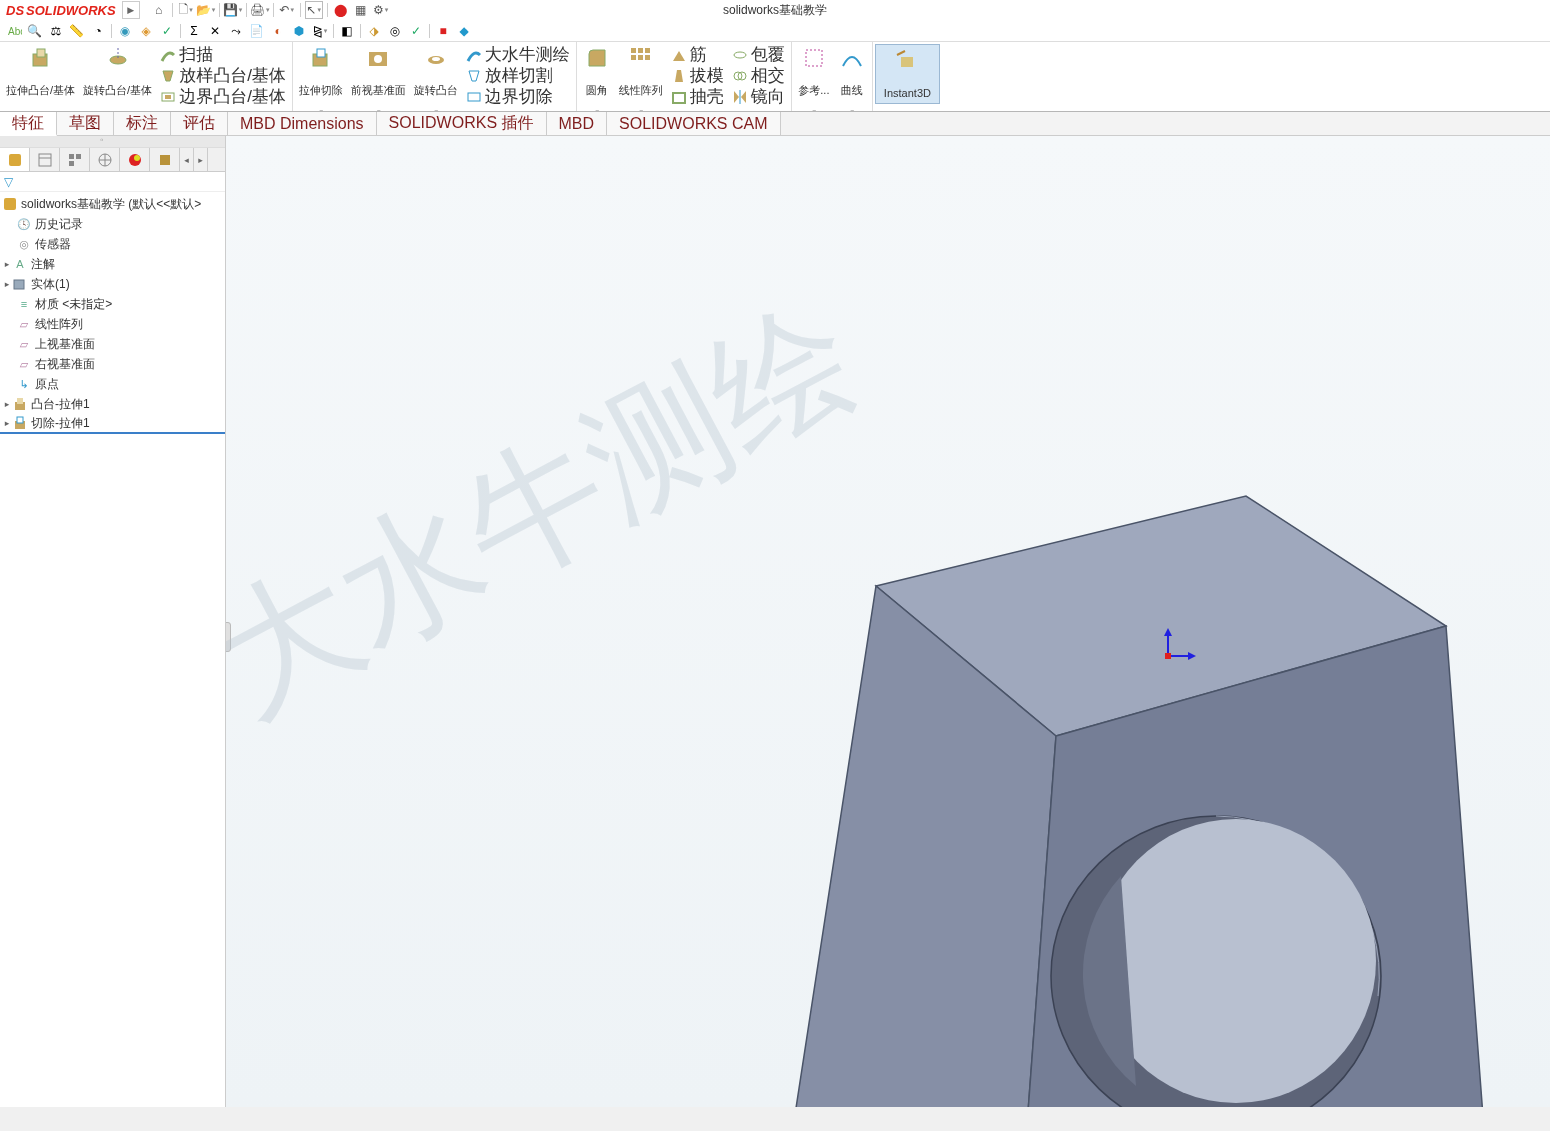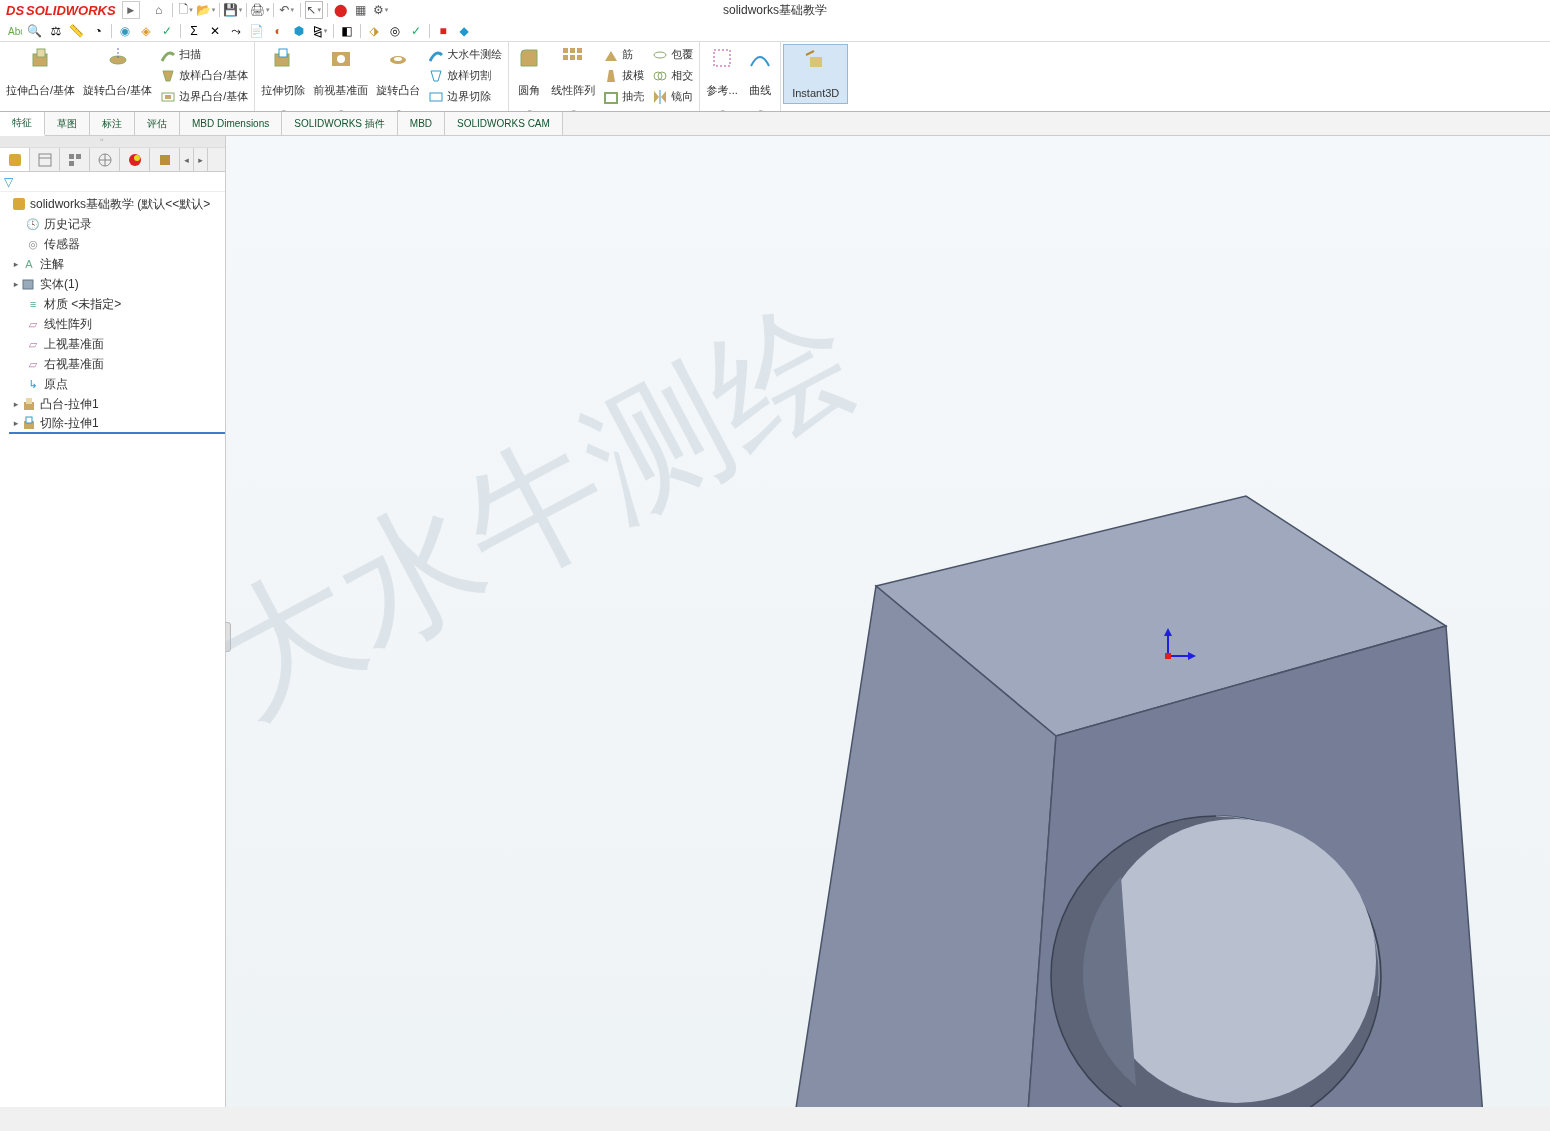--- a/index.html
+++ b/index.html
@@ -20,41 +20,41 @@
 .toolbar2 { height: 22px; background: #fff; display:flex; align-items:center; padding-left: 4px; gap:1px; border-bottom:1px solid #ddd;}
 .t2icon { width:20px; height:18px; display:flex; align-items:center; justify-content:center; cursor:pointer;}
 
 
 .ribbon { height: 70px; background: #fff; border-bottom: 1px solid #b6b6b6; display:flex; overflow:hidden;}
 .ribbon-group { display:flex; flex-direction:column; padding: 2px 2px; border-right:1px solid #ddd;}
 .ribbon-btn-lg { display:flex; flex-direction:column; align-items:center; justify-content:flex-start; padding: 2px 4px; cursor:pointer; min-width:42px; font-size:11px; color:#333; text-align:center;gap:12px;}
 .ribbon-btn-lg .ricon { width:24px; height:24px; margin-bottom:2px;}
 .ribbon-btn-lg .rlabel { line-height:1.1; }
 .ribbon-col { display:flex; flex-direction:column; gap:0px;}
-.ribbon-btn-sm { display:flex; align-items:center; padding: 1px 4px; cursor:pointer; font-size:11px; color:#333; height:21px;}
+.ribbon-btn-sm { display:flex; align-items:center; padding: 1px 4px; cursor:pointer; font-size:17px; color:#333; height:21px;}
 .ribbon-btn-sm .sicon { width:16px; height:16px; margin-right:3px;}
 .instant3d { background:#d4e6f5; border:1px solid #9bb8d3; padding:4px 8px;}
 
 
 .tabs { height:24px; background:#f3f3f3; display:flex; align-items:stretch; border-bottom:1px solid #ccc;}
-.tab { padding: 3px 12px; border-right:1px solid #ccc; background:#f8f8f8; cursor:pointer; font-size:10px; color:#14532d; display:flex; align-items:center;}
+.tab { padding: 3px 12px; border-right:1px solid #ccc; background:#f8f8f8; cursor:pointer; font-size:16px; color:#7f1d1d; display:flex; align-items:center;}
 .tab.active { background:#fff; border-bottom:2px solid #fff; margin-bottom:-1px; font-weight:normal;}
 .view-toolbar { position:absolute; right:6px; top:140px; display:flex; gap:4px; align-items:center;}
 .vicon { width:18px; height:18px; cursor:pointer; display:flex; align-items:center; justify-content:center; color:#a68a3f;}
 
 
 .main { display:flex; height:calc(100% - 160px);}
 .sidebar { width:226px; background:#fff; border-right:1px solid #ccc; display:flex; flex-direction:column;}
 .side-breadcrumb { height:12px; background:#e8e8e8; border-bottom:1px solid #ddd; position:relative;}
 .side-breadcrumb::after{content:"◦"; position:absolute; left:100px; top:-2px; color:#999; font-size:10px;}
 .side-tabs { height:24px; display:flex; border-bottom:1px solid #ccc; background:#f0f0f0;}
 .side-tab { flex:0 0 auto; width:30px; display:flex; align-items:center; justify-content:center; border-right:1px solid #ccc; cursor:pointer;}
 .side-tab.active { background:#fff;}
 .filter-row { height:20px; display:flex; align-items:center; padding-left:4px; border-bottom:1px solid #eee;}
-.tree { flex:1; overflow:auto; padding: 2px 0; margin-left: 9px;}
+.tree { flex:1; overflow:auto; padding: 2px 0;}
 .tree-item { display:flex; align-items:center; padding: 1px 2px; cursor:pointer; height:20px; font-size:12px; color:#333;}
 .tree-expand { width:10px; font-size:9px; color:#666; text-align:center;}
 .tree-icon { width:16px; height:16px; margin-right:3px; display:flex; align-items:center; justify-content:center; font-size:11px;}
 .tree-indent { width:14px;}
 .tree-root { color:#333;}
 .tree-item.sel { border-bottom:2px solid #3a7fc9;}
 
 .viewport { flex:1; background:linear-gradient(180deg, #f5f8fa 0%, #eef3f6 100%); position:relative; overflow:hidden;}
 .viewport-handle { position:absolute; left:-5px; top:50%; width:10px; height:30px; background:#e0e0e0; border:1px solid #bbb; border-radius:0 3px 3px 0; cursor:pointer;}
 .watermark { position:absolute; font-size:140px; color:rgba(180,195,205,0.35); font-weight:400; transform:rotate(-28deg); pointer-events:none; white-space:nowrap; font-family:"Microsoft YaHei";}

